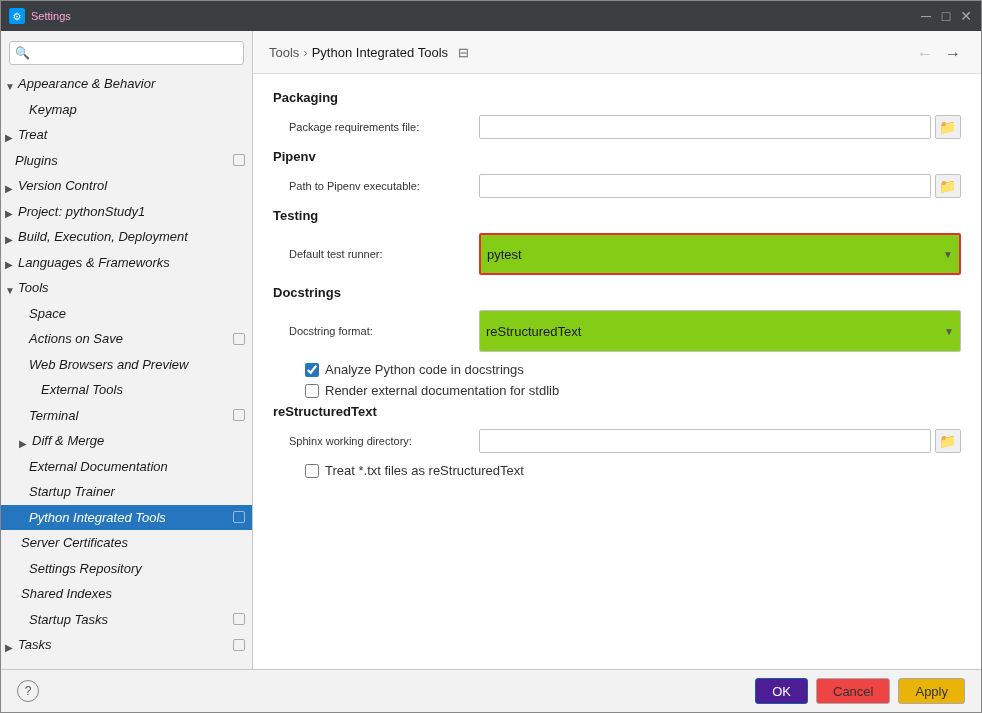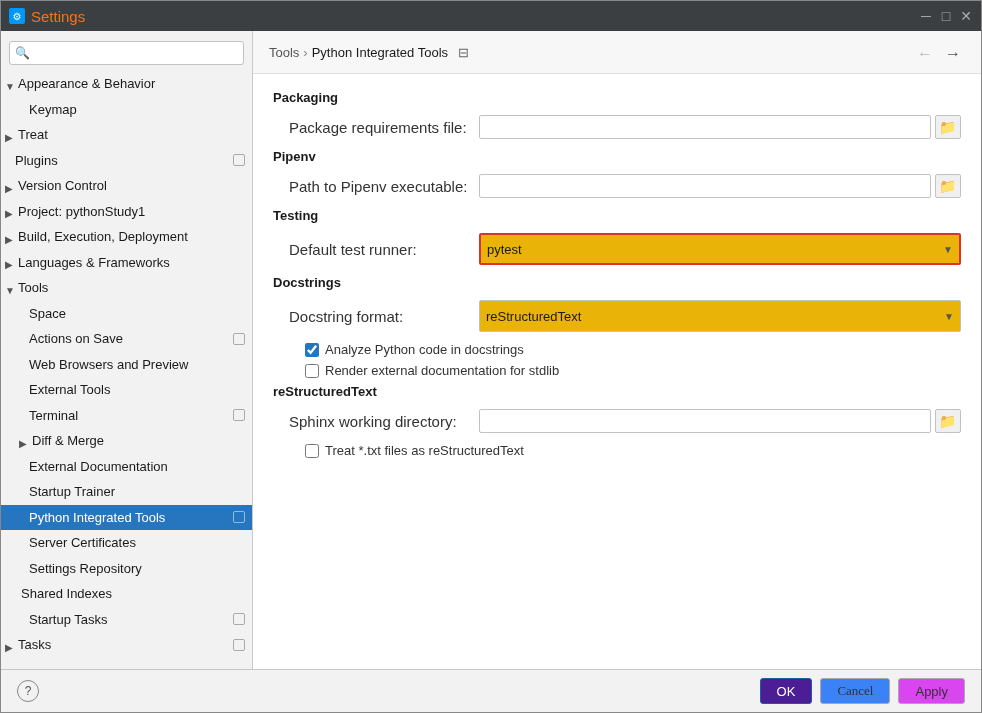--- a/index.html
+++ b/index.html
@@ -31,22 +31,22 @@
       flex-shrink: 0;
     }
     .title-bar-icon {
       width: 16px;
       height: 16px;
       margin-right: 6px;
       flex-shrink: 0;
     }
     .title-bar-title {
       flex: 1;
-      font-size: 15px;
-      color: #f97316;
+      font-size: 11px;
+      color: #f9a8d4;
     }
     .title-bar-controls {
       display: flex;
       gap: 6px;
     }
     .title-btn {
       width: 14px;
       height: 14px;
       display: flex;
       align-items: center;
@@ -118,21 +118,21 @@
 
     .sidebar-item .arrow {
       width: 10px;
       height: 10px;
       margin-right: 3px;
       display: inline-block;
       font-size: 10px;
       color: #555;
     }
 
-    .sidebar-item .item-label { flex: 1; }
+    .sidebar-item .item-label { flex: 1; font-style: italic; }
     .sidebar-item .item-badge {
       width: 14px;
       height: 14px;
       margin-left: 4px;
       display: flex;
       align-items: center;
       justify-content: center;
     }
     .badge-icon {
       width: 12px;
@@ -207,21 +207,21 @@
     }
     .section-title:first-child { margin-top: 0; }
 
     .form-row {
       display: flex;
       align-items: center;
       margin-bottom: 10px;
       padding-left: 16px;
     }
     .form-label {
-      font-size: 15px;
+      font-size: 11px;
       color: #333;
       width: 190px;
       flex-shrink: 0;
     }
     .form-field {
       flex: 1;
       display: flex;
       align-items: center;
       gap: 4px;
     }
@@ -231,26 +231,26 @@
       border: 1px solid #c2c2c2;
       border-radius: 2px;
       padding: 0 6px;
       font-size: 13px;
       outline: none;
       background: #fff;
     }
 
     .dropdown {
       flex: 1;
-      height: 32px;
+      height: 42px;
       border: 1px solid #c2c2c2;
       border-radius: 2px;
       padding: 0 6px;
       font-size: 13px;
-      background: #eab308;
+      background: #84cc16;
       cursor: pointer;
       display: flex;
       align-items: center;
       justify-content: space-between;
       position: relative;
     }
     .dropdown.highlighted {
       border: 2px solid #e03030;
     }
     .dropdown-value { flex: 1; }
@@ -319,27 +319,26 @@
       font-size: 13px;
       cursor: pointer;
       border: 1px solid;
     }
     .btn-ok {
       background: #4c1d95;
       color: #fff;
       border-color: #1a5fa0;
     }
     .btn-cancel {
-      background: #3b82f6;
+      background: #ef4444;
       color: #333;
       border-color: #aaa;
-      font-family: Liberation Serif, serif;
     }
     .btn-apply {
-      background: #d946ef;
+      background: #eab308;
       color: #333;
       border-color: #aaa;
     }
 
     
     .sidebar::-webkit-scrollbar { width: 6px; }
     .sidebar::-webkit-scrollbar-track { background: #f2f2f2; }
     .sidebar::-webkit-scrollbar-thumb { background: #c0c0c0; border-radius: 3px; }
   </style>
 </head>
@@ -410,21 +409,21 @@
       </div>
       <div class="sidebar-item" style="padding-left:28px">
         <span class="item-label">Actions on Save</span>
         <span class="item-badge">
             <span class="badge-icon"></span>
           </span>
       </div>
       <div class="sidebar-item" style="padding-left:28px">
         <span class="item-label">Web Browsers and Preview</span>
       </div>
-      <div class="sidebar-item" style="padding-left:28px">
+      <div class="sidebar-item" style="padding-left:40px">
         <span class="item-label">External Tools</span>
       </div>
       <div class="sidebar-item" style="padding-left:28px">
         <span class="item-label">Terminal</span>
         <span class="item-badge">
             <span class="badge-icon"></span>
           </span>
       </div>
       <div class="sidebar-item expandable" style="padding-left:18px">
         <span class="arrow">▶</span>
@@ -435,21 +434,21 @@
       </div>
       <div class="sidebar-item" style="padding-left:28px">
         <span class="item-label">Startup Trainer</span>
       </div>
       <div class="sidebar-item selected" style="padding-left:28px">
         <span class="item-label">Python Integrated Tools</span>
         <span class="item-badge">
             <span class="badge-icon"></span>
           </span>
       </div>
-      <div class="sidebar-item" style="padding-left:28px">
+      <div class="sidebar-item" style="padding-left:20px">
         <span class="item-label">Server Certificates</span>
       </div>
       <div class="sidebar-item" style="padding-left:28px">
         <span class="item-label">Settings Repository</span>
       </div>
       <div class="sidebar-item" style="padding-left:20px">
         <span class="item-label">Shared Indexes</span>
       </div>
       <div class="sidebar-item" style="padding-left:28px">
         <span class="item-label">Startup Tasks</span>

